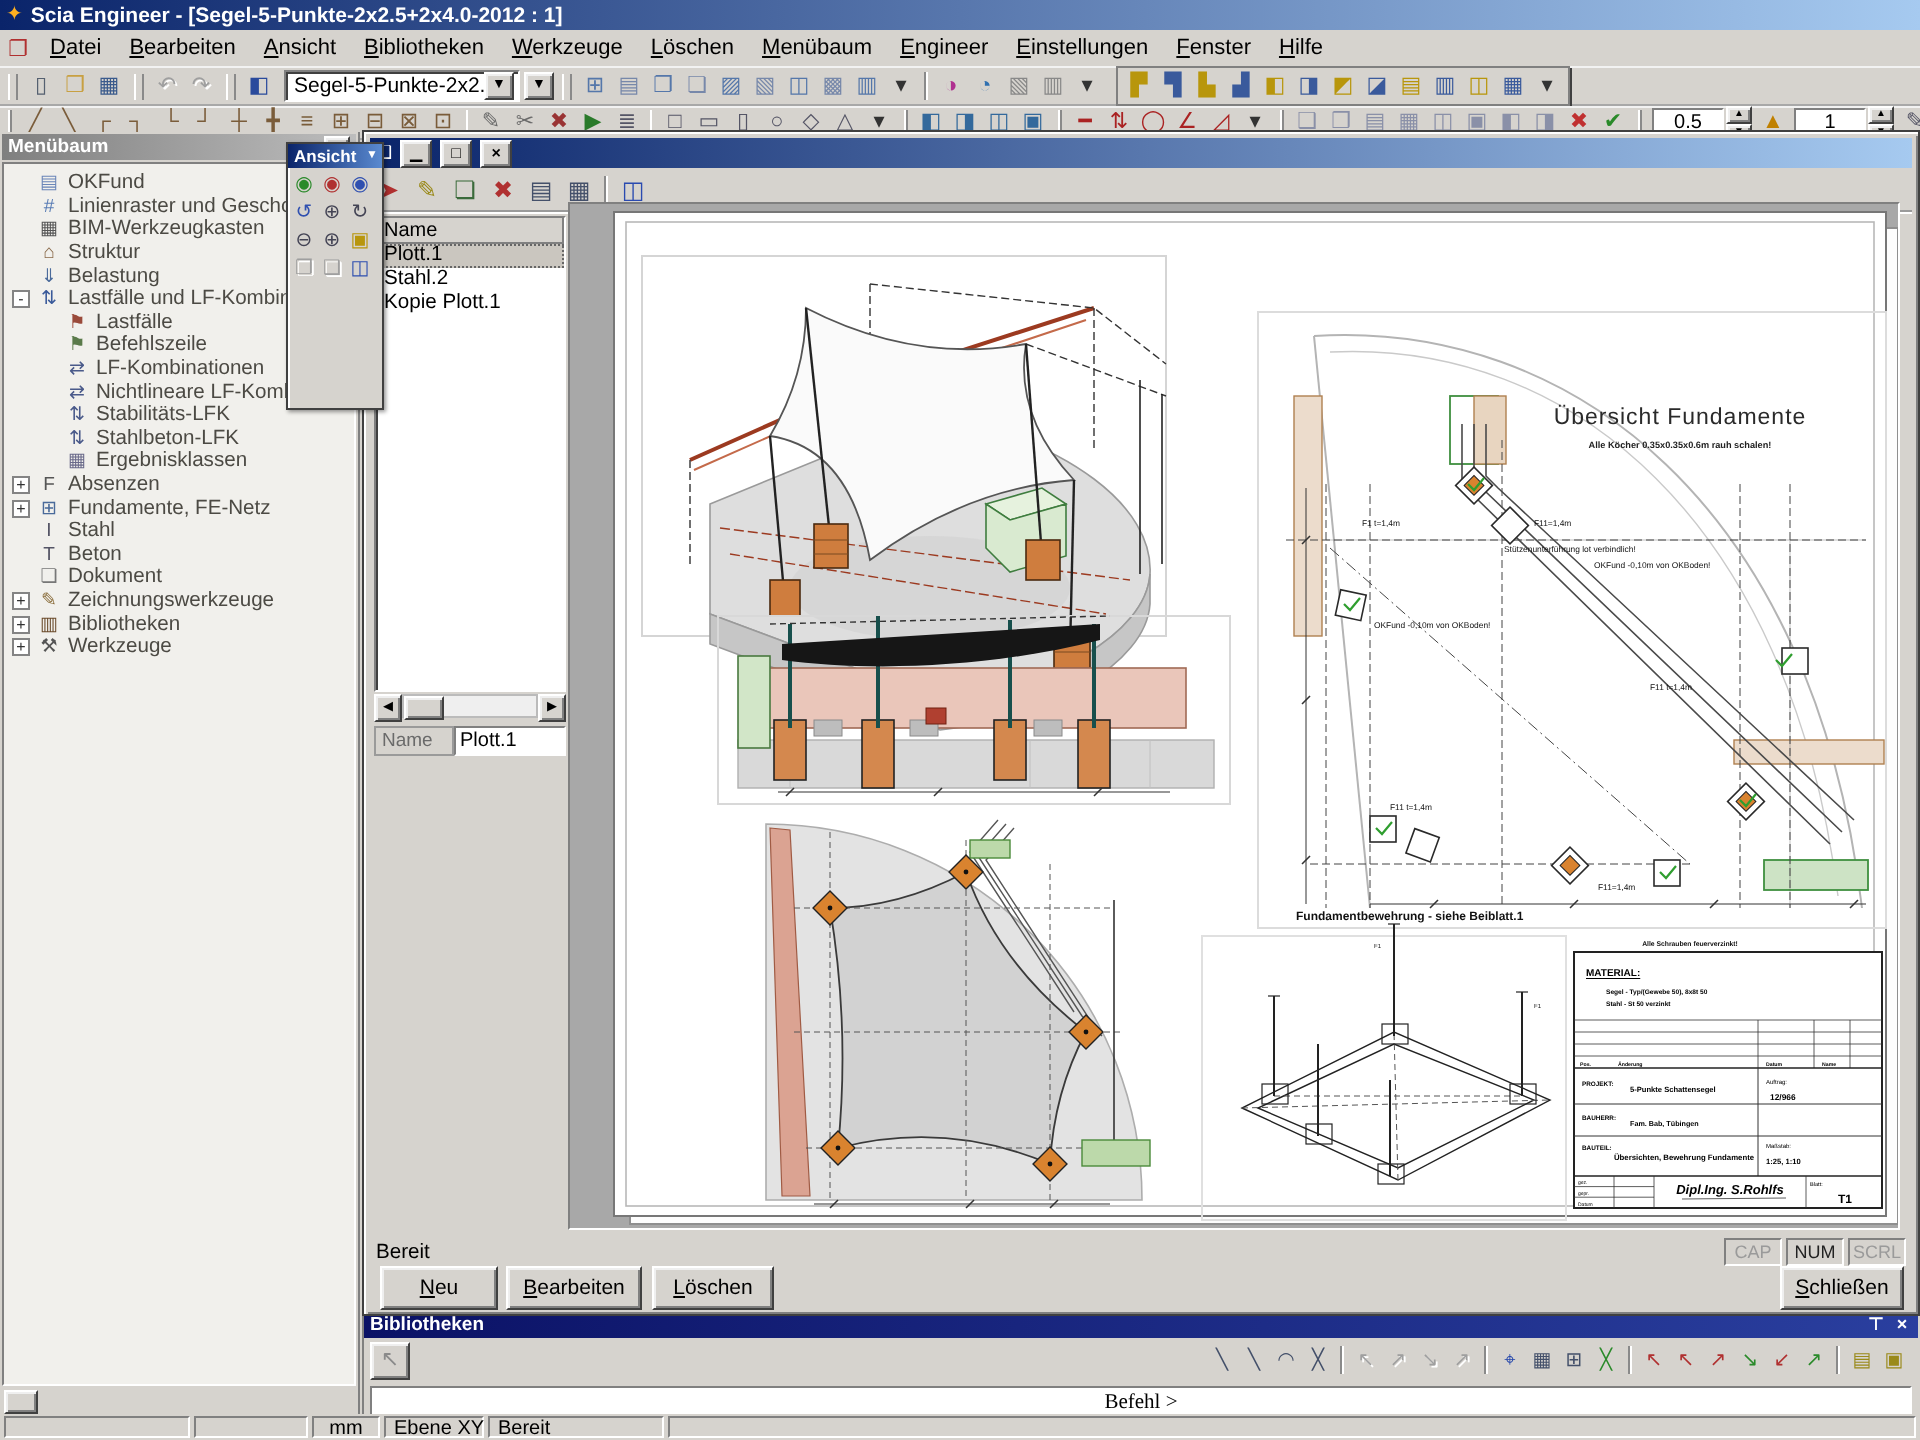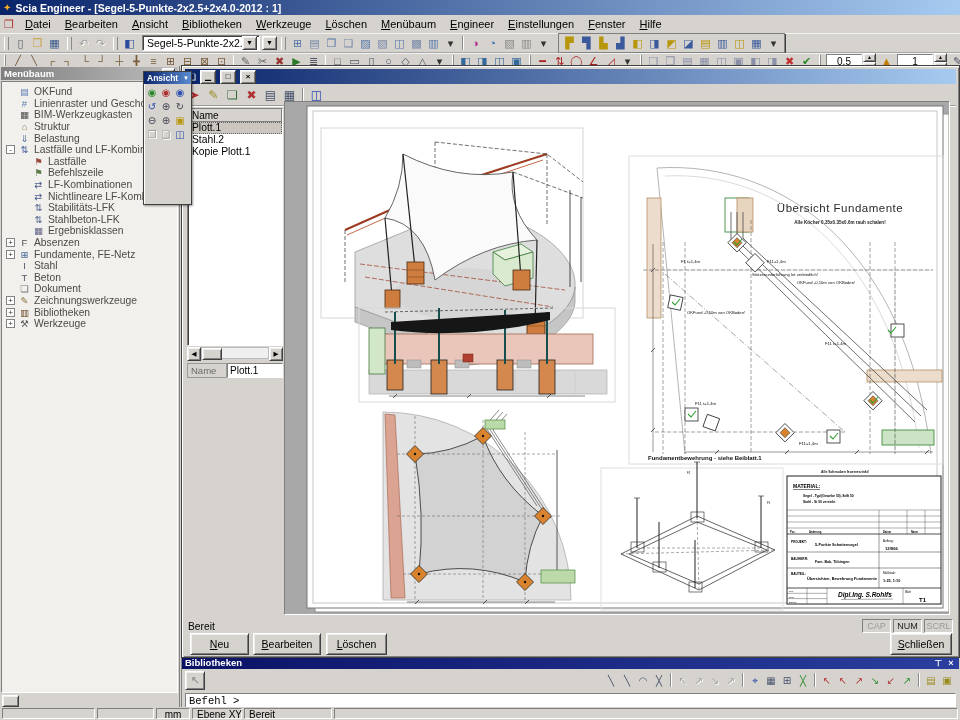--- a/index.html
+++ b/index.html
@@ -106,21 +106,21 @@
   #cmd{left:181px;top:656px;width:777px;height:51px;background:#d6d3ce;border-left:1px solid #808080;}
   #cmd-title{position:absolute;left:0;top:0;right:0;height:13px;background:linear-gradient(90deg,#0b1266,#2a3f9f);
              color:#fff;font-size:9.5px;font-weight:bold;display:flex;align-items:center;padding:0 3px;}
   #cmd-title .wsm{margin-left:auto;display:flex;gap:3px;}
   #cmd-title .wsm span{width:10px;text-align:center;font-size:9px;color:#fff;}
   #cmd-body{position:absolute;left:0;top:13px;right:0;height:22px;display:flex;align-items:center;}
   #cmd-body .ti{width:16px;height:15px;line-height:15px;font-size:10px;}
   #cmd-cursorbtn{margin-left:3px;width:18px;height:17px;font-size:11px;line-height:16px;text-align:center;color:#8a8a8a;}
   #cmd-snaps{margin-left:auto;display:flex;align-items:center;padding-right:4px;}
   #cmd-input{position:absolute;left:3px;top:37px;right:3px;height:14px;border:1px solid;
-             border-color:#808080 #fff #fff #808080;font-size:10.5px;padding:0 3px;font-family:Liberation Mono, monospace;}
+             border-color:#808080 #fff #fff #808080;font-size:10.5px;padding:0 3px;font-family:Liberation Serif, serif;text-align:center;}
   
   #statusbar{left:0;top:707px;width:960px;height:13px;background:#d6d3ce;display:flex;gap:2px;
              padding:1px 2px 0 2px;box-sizing:border-box;font-size:10px;}
   .scell{height:11px;border:1px solid;border-color:#808080 #fff #fff #808080;background:#d6d3ce;
          padding:0 4px;line-height:11px;white-space:nowrap;box-sizing:border-box;}
   svg text{font-family:"Liberation Sans","DejaVu Sans",sans-serif;}
 </style>
 </head>
 <body>
 

